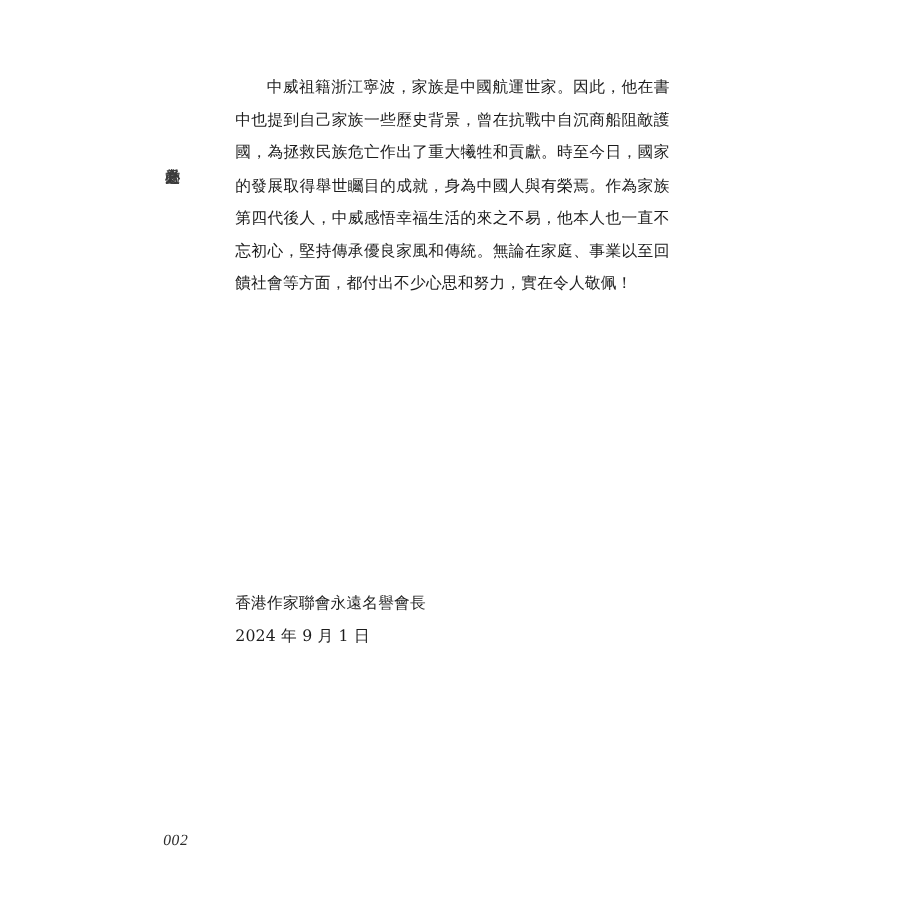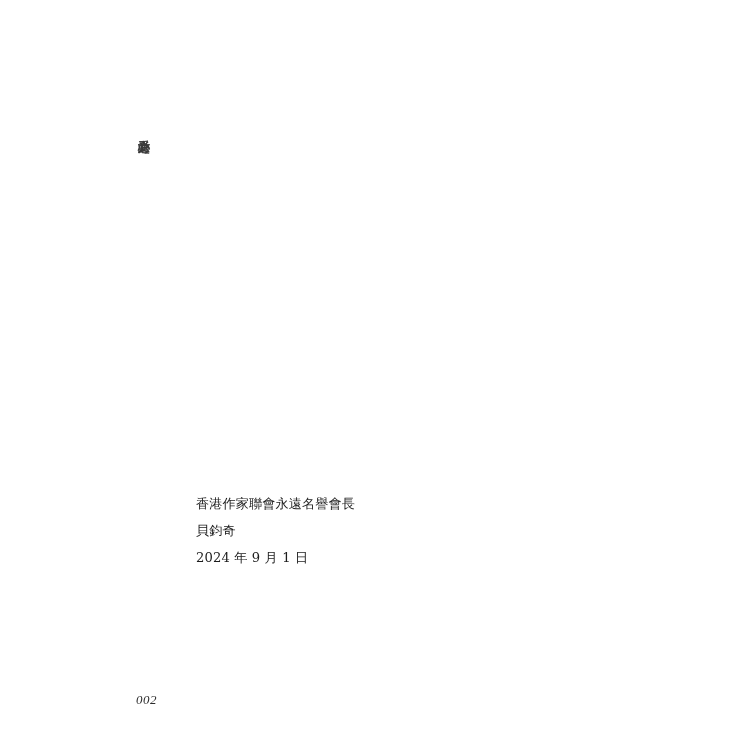--- a/index.html
+++ b/index.html
@@ -88,23 +88,23 @@
   }
 </style>
 </head>
 <body>
 
 <div id="page">
 
   <div id="vertical-title">心必受之方為愛</div>
 
   <div id="content">
+    <p>中威祖籍浙江寧波，家族是中國航運世家。因此，他在書中也提到自己家族一些歷史背景，曾在抗戰中自沉商船阻敵護國，為拯救民族危亡作出了重大犧牲和貢獻。時至今日，國家的發展取得舉世矚目的成就，身為中國人與有榮焉。作為家族第四代後人，中威感悟幸福生活的來之不易，他本人也一直不忘初心，堅持傳承優良家風和傳統。無論在家庭、事業以至回饋社會等方面，都付出不少心思和努力，實在令人敬佩！</p>
   </div>
 
   <div id="signature">
     <div>香港作家聯會永遠名譽會長</div>
-    <div>貝鈞奇</div>
     <div>2024 年 9 月 1 日</div>
   </div>
 
   <div id="folio">002</div>
 
 </div>
 
 </body></html>

